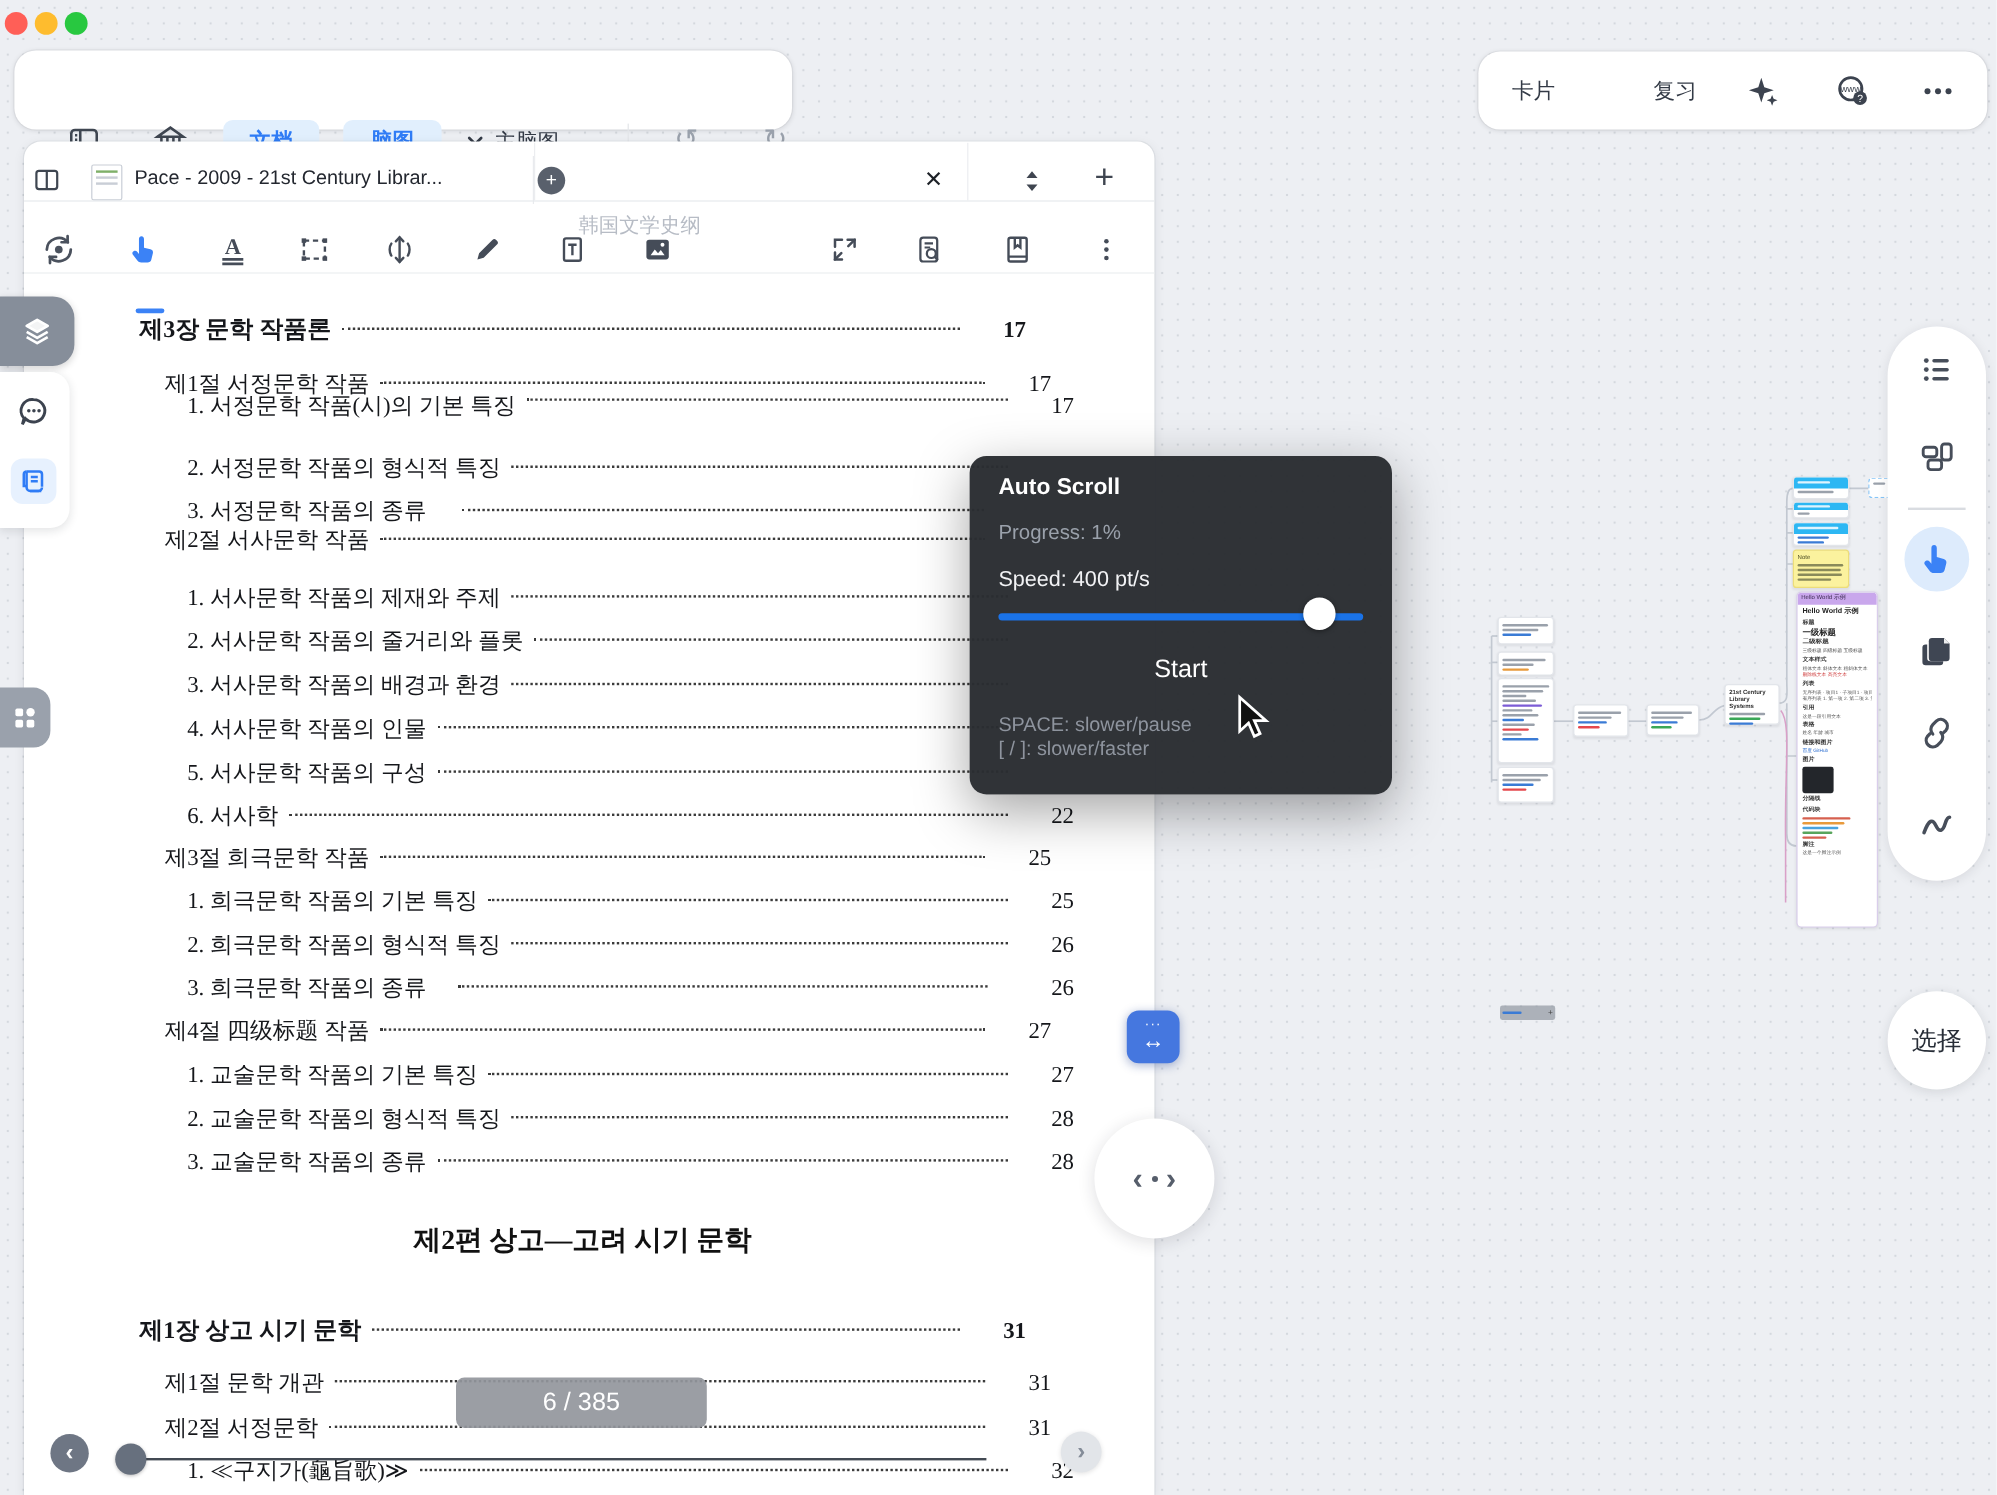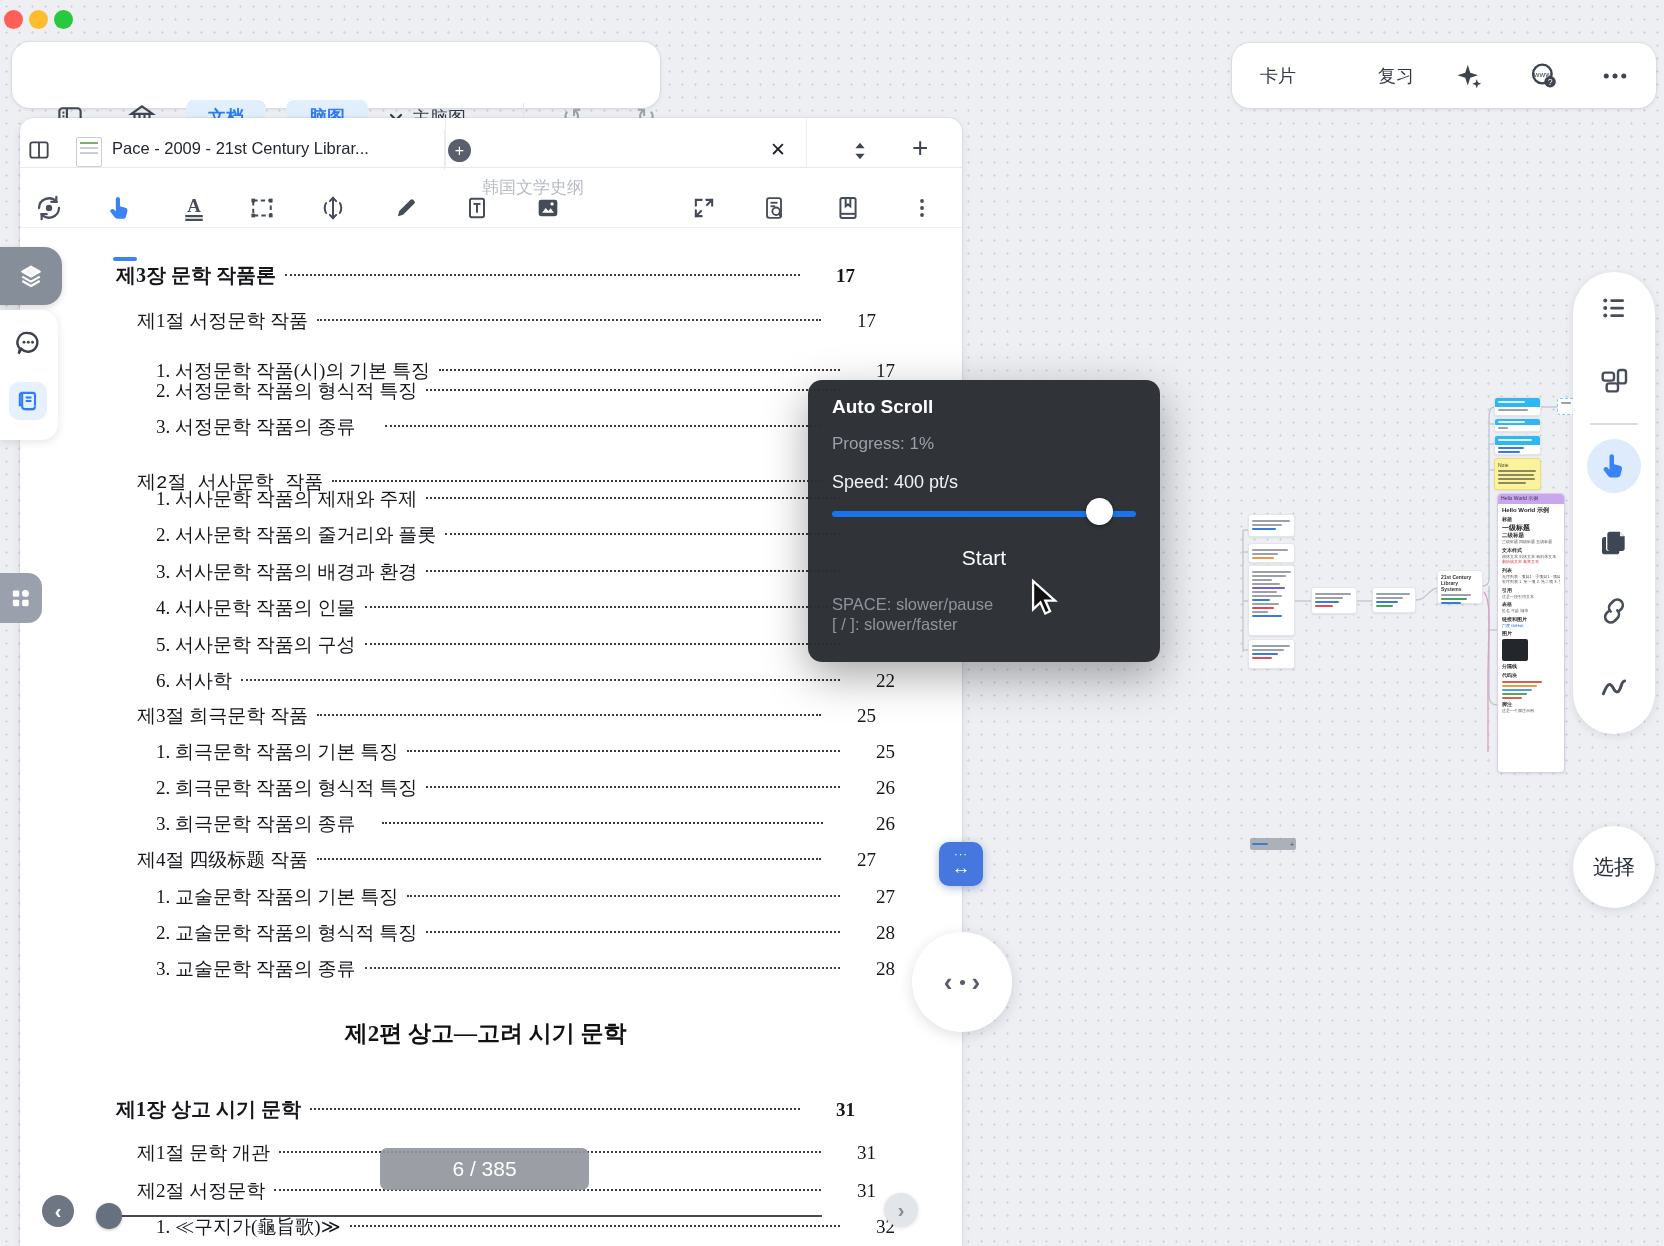--- a/index.html
+++ b/index.html
@@ -302,36 +302,36 @@
       <div class="toc-row lvl0" style="top: 260px;">
         <span class="t">제3장 문학 작품론</span>
         <span class="leader"></span>
         <span class="p">17</span>
       </div>
       <div class="toc-row lvl1" style="top: 306px;">
         <span class="t">제1절 서정문학 작품</span>
         <span class="leader"></span>
         <span class="p">17</span>
       </div>
-      <div class="toc-row lvl2" style="top: 356px;">
+      <div class="toc-row lvl2" style="top: 324px; align-items: center;">
         <span class="t">1. 서정문학 작품(시)의 기본 특징</span>
         <span class="leader"></span>
         <span class="p">17</span>
       </div>
       <div class="toc-row lvl2" style="top: 376px;">
         <span class="t">2. 서정문학 작품의 형식적 특징</span>
         <span class="leader"></span>
         <span class="p"></span>
       </div>
       <div class="toc-row lvl2" style="top: 412px; gap: 20px;">
         <span class="t">3. 서정문학 작품의 종류</span>
         <span class="leader"></span>
         <span class="p"></span>
       </div>
-      <div class="toc-row lvl1" style="top: 468px; font-family: Liberation Mono, monospace;">
+      <div class="toc-row lvl1" style="top: 436px;">
         <span class="t">제2절 서사문학 작품</span>
         <span class="leader"></span>
         <span class="p"></span>
       </div>
       <div class="toc-row lvl2" style="top: 484px;">
         <span class="t">1. 서사문학 작품의 제재와 주제</span>
         <span class="leader"></span>
         <span class="p"></span>
       </div>
       <div class="toc-row lvl2" style="top: 520px;">

